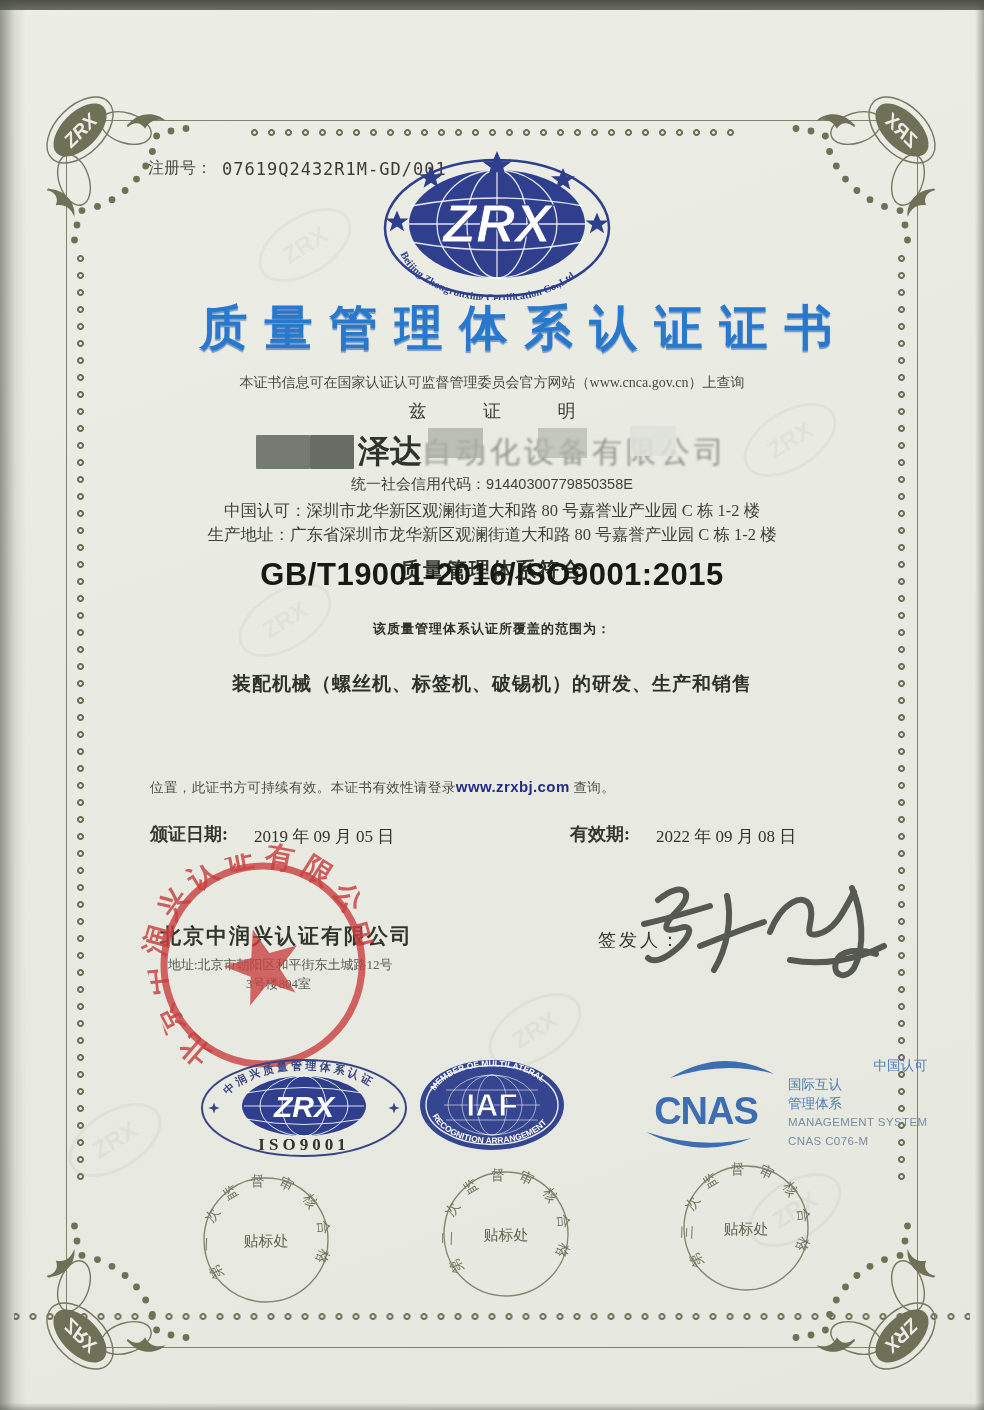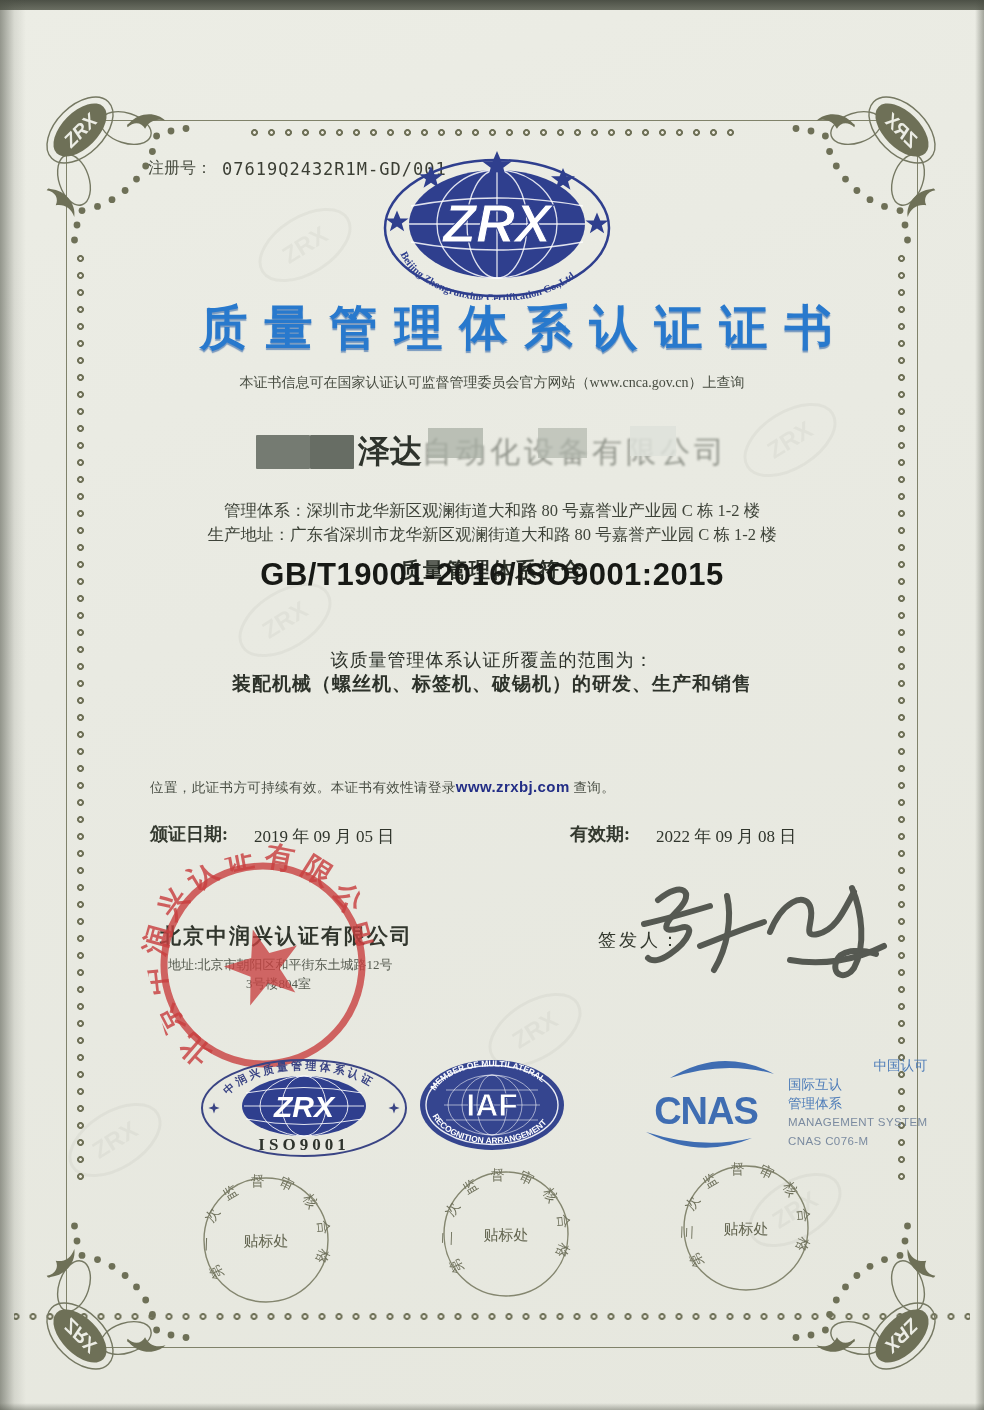--- a/index.html
+++ b/index.html
@@ -175,37 +175,41 @@
         </defs>
       <text font-size="10.5" fill="#2f3f8e" font-family="Liberation Serif, serif" font-weight="bold">
         <textPath href="#zrxBottomArc" startOffset="4">Beijing Zhongrunxing Certification Co.,Ltd.</textPath>
       </text>
     </g>
   </svg>
 
   <div class="abs ctext title" style="top:296px;padding-left:17px;box-sizing:border-box;">质量管理体系认证证书</div>
 
   <div class="abs ctext kai" style="top:374px;font-size:14px;color:#474c41;">本证书信息可在国家认证认可监督管理委员会官方网站（www.cnca.gov.cn）上查询</div>
+  <div class="abs ctext kai" style="top:399px;font-size:18px;color:#3a3f35;letter-spacing:26px;padding-left:26px;box-sizing:border-box;">兹 证 明</div>
 
   <div class="abs" style="top:430px;width:100%;text-align:center;white-space:nowrap;">
     <span class="blurbox" style="width:54px;height:34px;background:#757b72;"></span><span class="blurbox" style="width:44px;height:34px;background:#676d64;"></span>
     <span class="kai" style="font-size:32px;color:#2e332c;font-weight:bold;vertical-align:middle;">泽达</span><span style="position:relative;display:inline-block;vertical-align:middle;"><span class="kai" style="font-size:30px;color:rgba(62,68,58,.5);filter:blur(1.2px);letter-spacing:4px;">自动化设备有限公司</span><span class="abs" style="left:2%;top:-4px;width:18%;height:30px;background:rgba(170,176,166,.75);"></span><span class="abs" style="left:38%;top:-4px;width:16%;height:30px;background:rgba(178,184,174,.7);"></span><span class="abs" style="left:68%;top:-6px;width:15%;height:30px;background:rgba(222,226,218,.85);"></span></span>
   </div>
 
+  <div class="abs ctext" style="top:475px;">
+    <span class="kai" style="font-size:15px;color:#3d4238;">统一社会信用代码：</span><span class="sans" style="font-size:14.5px;color:#3d4238;">91440300779850358E</span>
+  </div>
 
   <div class="abs ctext kai" style="top:500px;font-size:16.5px;color:#3e4339;">
-    <span>管理体系：</span><span>深圳市龙华新区观澜街道大和路 80 号嘉誉业产业园 C 栋 1-2 楼</span>
+    <span>中国认可：</span><span>深圳市龙华新区观澜街道大和路 80 号嘉誉业产业园 C 栋 1-2 楼</span>
   </div>
   <div class="abs ctext kai" style="top:524px;font-size:16.5px;color:#3e4339;">
     <span>生产地址：</span><span>广东省深圳市龙华新区观澜街道大和路 80 号嘉誉产业园 C 栋 1-2 楼</span>
   </div>
 
   <div class="abs ctext kai" style="top:556px;font-size:21px;font-weight:bold;color:#2d322a;letter-spacing:2px;">质量管理体系符合</div>
   <div class="abs ctext sans" style="top:557px;font-size:31px;font-weight:bold;color:#171915;letter-spacing:.5px;">GB/T19001-2016/ISO9001:2015</div>
-  <div class="abs ctext kai" style="top:648px;font-size:18px;font-weight:normal;color:#2d322a;letter-spacing:1px;">该质量管理体系认证所覆盖的范围为：</div>
+  <div class="abs ctext kai" style="top:620px;font-size:13px;font-weight:bold;color:#2d322a;letter-spacing:1px;">该质量管理体系认证所覆盖的范围为：</div>
   <div class="abs ctext kai" style="top:671px;font-size:19px;font-weight:bold;color:#2d322a;letter-spacing:1px;">装配机械（螺丝机、标签机、破锡机）的研发、生产和销售</div>
 
   <div class="abs kai" style="left:150px;top:778px;width:720px;font-size:13.5px;color:#4b5046;letter-spacing:.4px;">
     <span>位置，此证书方可持续有效。本证书有效性请登录</span><span class="sans" style="font-weight:bold;color:#232e86;font-size:15px;">www.zrxbj.com</span><span> 查询。</span>
   </div>
 
   <span class="abs kai" style="left:150px;top:822px;font-size:18px;font-weight:bold;color:#33382e;">颁证日期:</span>
   <span class="abs kai" style="left:254px;top:825px;font-size:17px;color:#2f342b;">2019 年 09 月 05 日</span>
   <span class="abs kai" style="left:570px;top:822px;font-size:18px;font-weight:bold;color:#33382e;">有效期:</span>
   <span class="abs kai" style="left:656px;top:825px;font-size:17px;color:#2f342b;">2022 年 09 月 08 日</span>

